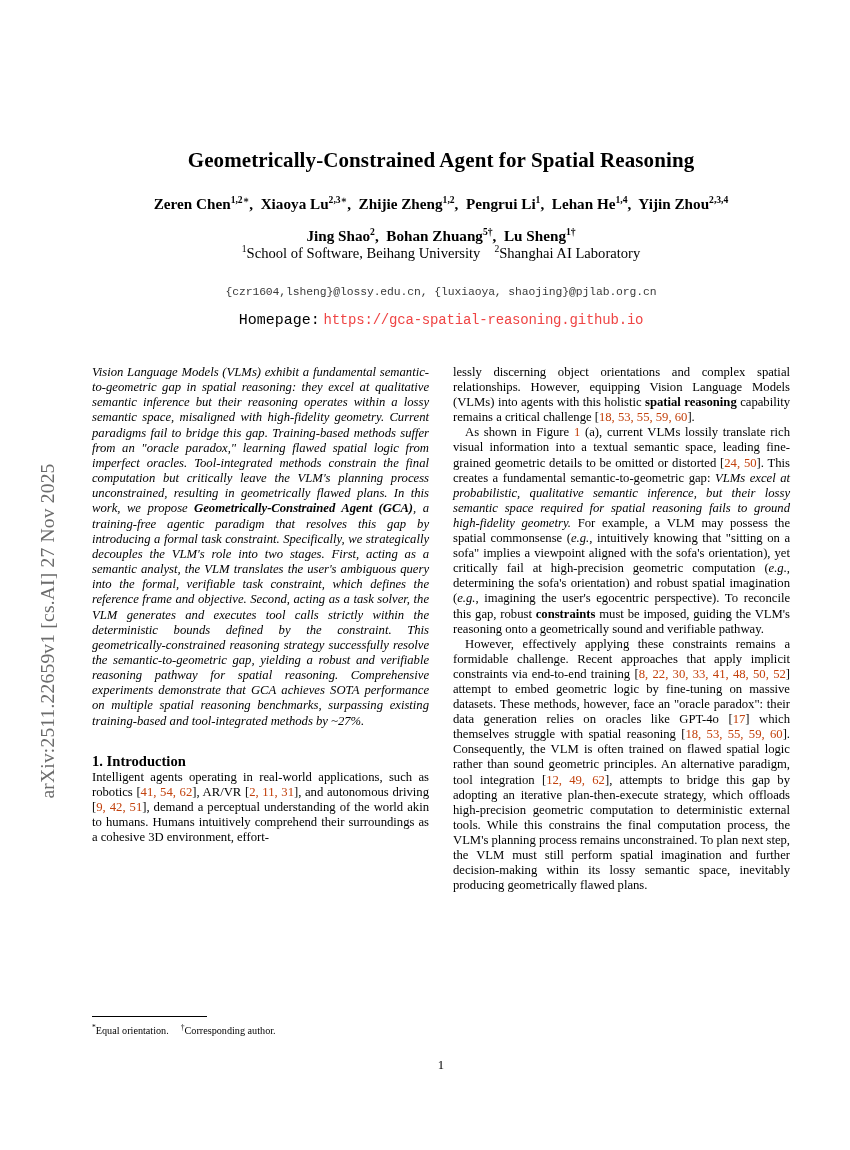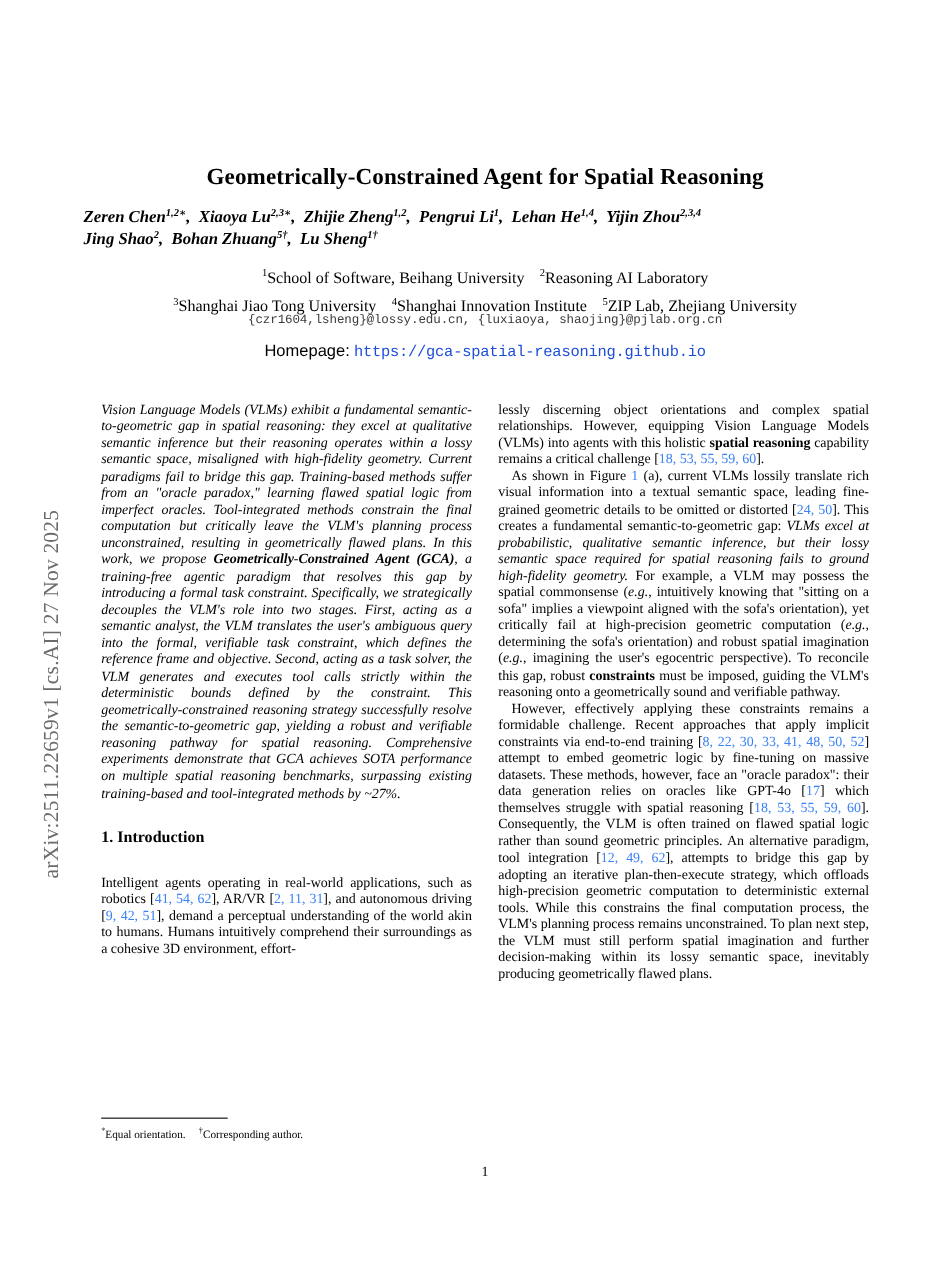--- a/index.html
+++ b/index.html
@@ -50,24 +50,24 @@
     font-size: 21px;
     font-weight: bold;
     letter-spacing: 0.1px;
   }
 
   #authors {
     position: absolute;
     left: 60px;
     top: 186px;
     width: 730px;
+    text-align: center;
     font-size: 15.2px;
     font-weight: bold;
-    line-height: 16px;
-    font-style: italic;
+    line-height: 28px;
   }
   #authors sup { font-size: 9.6px; font-weight: bold; vertical-align: super; }
 
   #affiliations {
     position: absolute;
     left: 55px;
     top: 238px;
     width: 740px;
     text-align: center;
     font-size: 14.6px;
@@ -89,25 +89,25 @@
   }
 
   #homepage {
     position: absolute;
     left: 55px;
     top: 311px;
     width: 740px;
     text-align: center;
     font-size: 15px;
   }
-  #homepage .hp-label { font-family: Liberation Sans, sans-serif; }
+  #homepage .hp-label { font-family: Liberation Mono, monospace; }
   #homepage .hp-url {
     font-family: "Liberation Mono", "DejaVu Sans Mono", monospace;
     font-size: 14px;
-    color: #1d4ed8;
+    color: #ef4444;
     letter-spacing: -0.2px;
   }
 
   
   .col {
     position: absolute;
     top: 365px;
     width: 337px;
     font-size: 12.7px;
     line-height: 15.1px;
@@ -128,34 +128,34 @@
     text-align: justify;
     margin: 0;
     line-height: 15.15px;
     letter-spacing: -0.02px;
   }
   .abstract-body b { font-weight: bold; font-style: italic; }
 
   #section-heading {
     font-size: 14.6px;
     font-weight: bold;
-    margin: 25px 0 26px 0;
+    margin: 25px 0 1px 0;
     text-align: left;
   }
 
   p.body-par {
     margin: 0;
     text-indent: 12px;
     line-height: 15.1px;
     letter-spacing: -0.02px;
   }
   p.body-par.first { text-indent: 0; }
   p.body-par + p.body-par { margin-top: 0; }
 
-  .cite { color: #3b82f6; }
+  .cite { color: #c2410c; }
   .em   { font-style: italic; }
   .bold { font-weight: bold; }
 
   
   #footnote {
     position: absolute;
     left: 76px;
     top: 1016px;
     width: 337px;
     font-size: 10.2px;
@@ -199,24 +199,21 @@
     </div>
     <div>
       <span>Jing Shao</span><sup>2</sup>,&nbsp;
       <span>Bohan Zhuang</span><sup>5†</sup>,&nbsp;
       <span>Lu Sheng</span><sup>1†</sup>
     </div>
   </div>
 
   <div id="affiliations">
     <div>
-      <sup>1</sup><span>School of Software, Beihang University</span><span class="aff-gap"></span><sup>2</sup><span>Reasoning AI Laboratory</span>
-    </div>
-    <div>
-      <sup>3</sup><span>Shanghai Jiao Tong University</span><span class="aff-gap"></span><sup>4</sup><span>Shanghai Innovation Institute</span><span class="aff-gap"></span><sup>5</sup><span>ZIP Lab, Zhejiang University</span>
+      <sup>1</sup><span>School of Software, Beihang University</span><span class="aff-gap"></span><sup>2</sup><span>Shanghai AI Laboratory</span>
     </div>
   </div>
 
   <div id="emails">{czr1604,lsheng}@lossy.edu.cn, {luxiaoya, shaojing}@pjlab.org.cn</div>
 
   <div id="homepage">
     <span class="hp-label">Homepage:</span>
     <span class="hp-url">https://gca-spatial-reasoning.github.io</span>
   </div>
 

